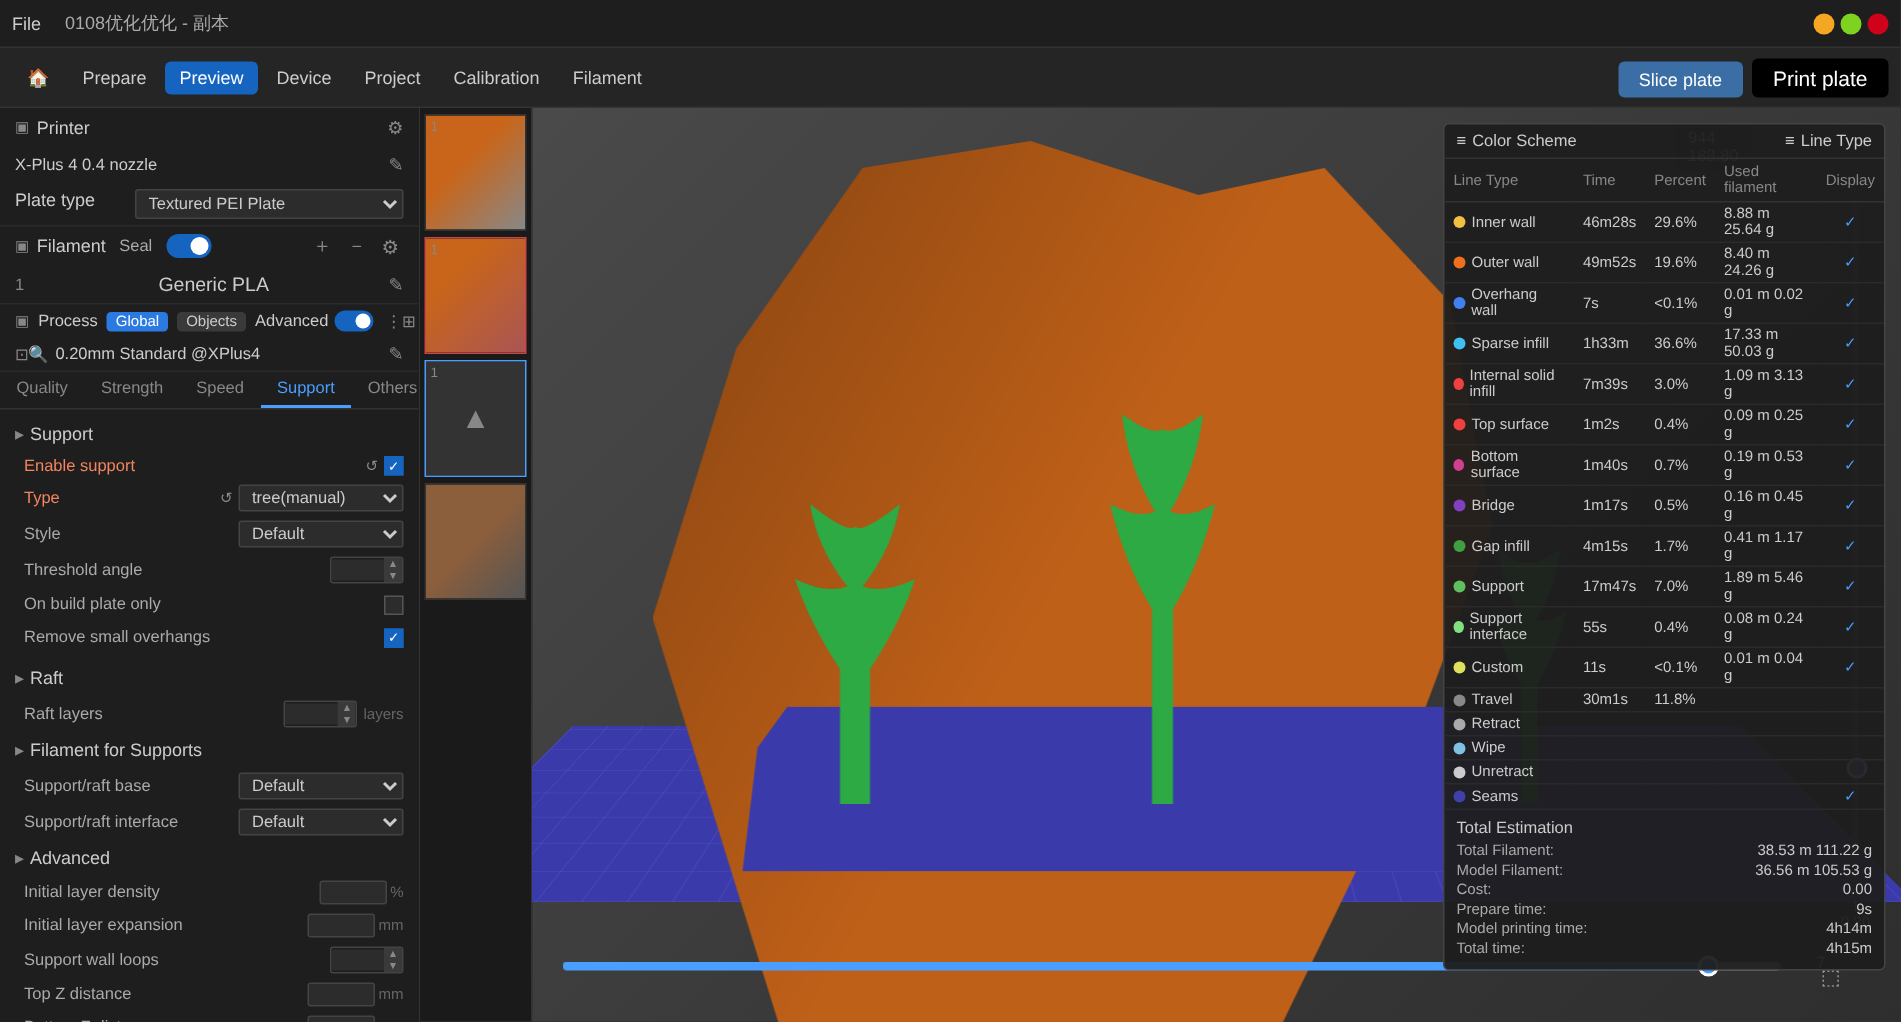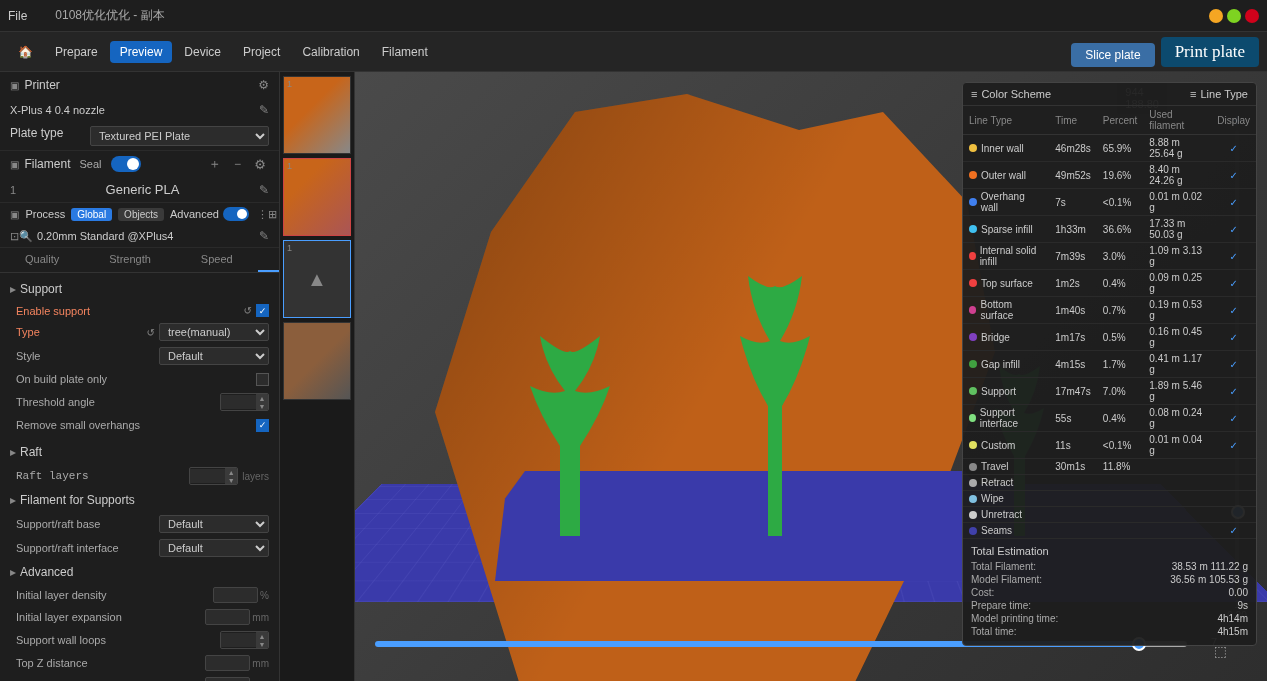--- a/index.html
+++ b/index.html
@@ -11,21 +11,21 @@
     .title-bar-actions { display: flex; gap: 4px; margin-left: auto; }
     .title-btn { width: 14px; height: 14px; border-radius: 50%; border: none; cursor: pointer; }
     .title-btn.min { background: #f5a623; }
     .title-btn.max { background: #7ed321; }
     .title-btn.close { background: #d0021b; }
     .toolbar { display: flex; align-items: center; background: #252525; height: 40px; padding: 0 8px; gap: 2px; border-bottom: 1px solid #333; }
     .toolbar-btn { display: flex; align-items: center; gap: 4px; padding: 4px 10px; border-radius: 4px; cursor: pointer; color: #ccc; font-size: 12px; border: none; background: transparent; }
     .toolbar-btn.active { background: #1565c0; color: white; }
     .toolbar-right { margin-left: auto; display: flex; gap: 6px; align-items: flex-end; }
     .btn-slice { background: #3a6ea5; color: white; border: none; padding: 5px 14px; border-radius: 4px; cursor: pointer; font-size: 12px; }
-    .btn-print { background: #0c4a6e; color: white; border: none; padding: 5px 14px; border-radius: 4px; cursor: pointer; font-size: 17px; font-family: Liberation Serif, serif; }
+    .btn-print { background: #000000; color: white; border: none; padding: 5px 14px; border-radius: 4px; cursor: pointer; font-size: 14px; }
 
     
     .main-layout { display: flex; height: calc(681px - 72px); }
 
     
     .left-panel { width: 280px; background: #1e1e1e; border-right: 1px solid #333; overflow-y: auto; flex-shrink: 0; }
     .left-panel::-webkit-scrollbar { width: 4px; }
     .left-panel::-webkit-scrollbar-thumb { background: #444; }
 
     .panel-section { border-bottom: 1px solid #2a2a2a; }
@@ -48,39 +48,39 @@
     .process-row { display: flex; align-items: center; padding: 4px 10px; gap: 6px; }
     .process-label { color: #ccc; font-size: 11px; }
     .tab-global { background: #2a7ae2; color: white; font-size: 10px; padding: 1px 6px; border-radius: 3px; cursor: pointer; }
     .tab-objects { background: #3a3a3a; color: #ccc; font-size: 10px; padding: 1px 6px; border-radius: 3px; cursor: pointer; }
     .advanced-toggle { display: flex; align-items: center; gap: 4px; font-size: 11px; color: #ccc; margin-left: auto; }
     .adv-switch { width: 26px; height: 14px; background: #1565c0; border-radius: 7px; position: relative; }
     .adv-switch::after { content: ''; position: absolute; width: 10px; height: 10px; background: white; border-radius: 50%; top: 2px; right: 2px; }
 
     
     .sub-tabs { display: flex; border-bottom: 1px solid #333; }
-    .sub-tab { padding: 5px 25px; font-size: 11px; color: #888; cursor: pointer; border-bottom: 2px solid transparent; }
+    .sub-tab { padding: 5px 11px; font-size: 11px; color: #888; cursor: pointer; border-bottom: 2px solid transparent; }
     .sub-tab.active { color: #4a9eff; border-bottom-color: #4a9eff; }
 
     
     .support-section { padding: 4px 0; }
     .support-header { display: flex; align-items: center; gap: 4px; padding: 5px 10px; font-size: 12px; font-weight: 500; color: #ccc; }
     .support-row { display: flex; align-items: center; padding: 3px 10px 3px 16px; min-height: 22px; }
     .support-row label { color: #aaa; font-size: 11px; flex: 1; }
     .checkbox { width: 13px; height: 13px; border: 1px solid #555; background: #2c2c2c; display: inline-flex; align-items: center; justify-content: center; cursor: pointer; }
     .checkbox.checked { background: #1565c0; border-color: #1565c0; }
     .checkbox.checked::after { content: '✓'; color: white; font-size: 9px; }
     .num-input { background: #2c2c2c; border: 1px solid #444; color: #ccc; font-size: 11px; padding: 1px 4px; border-radius: 2px; width: 45px; text-align: right; }
     .sel-input { background: #2c2c2c; border: 1px solid #444; color: #ccc; font-size: 11px; padding: 1px 4px; border-radius: 2px; width: 110px; }
     .unit { color: #666; font-size: 10px; margin-left: 2px; }
 
     
     .raft-header { display: flex; align-items: center; gap: 4px; padding: 5px 10px; font-size: 12px; font-weight: 500; color: #ccc; }
     .raft-row { display: flex; align-items: center; padding: 3px 10px 3px 16px; }
-    .raft-row label { color: #aaa; font-size: 11px; flex: 1; font-family: Liberation Mono, monospace; }
+    .raft-row label { color: #aaa; font-size: 11px; flex: 1; }
 
     
     .fil-support-header { display: flex; align-items: center; gap: 4px; padding: 5px 10px; font-size: 12px; font-weight: 500; color: #ccc; }
     .fil-support-row { display: flex; align-items: center; padding: 3px 10px 3px 16px; }
     .fil-support-row label { color: #aaa; font-size: 11px; flex: 1; }
 
     
     .adv-header { display: flex; align-items: center; gap: 4px; padding: 5px 10px; font-size: 12px; font-weight: 500; color: #ccc; }
     .adv-row { display: flex; align-items: center; padding: 3px 10px 3px 16px; min-height: 22px; }
     .adv-row label { color: #aaa; font-size: 11px; flex: 1; }
@@ -141,21 +141,21 @@
     .spin-btn { width: 12px; height: 8px; background: #3a3a3a; border: none; color: #888; font-size: 7px; cursor: pointer; display: flex; align-items: center; justify-content: center; }
 
     .process-preset-row { display: flex; align-items: center; padding: 4px 10px; gap: 4px; }
     .preset-name { color: #ccc; font-size: 11px; flex: 1; }
   </style>
 </head>
 <body>
 
 <div class="top-bar">
   <span class="top-bar-left">File</span>
-  <span class="top-bar-left" style="margin-left:20px; flex:1; text-align:center; color:#aaa;">0108优化优化 - 副本</span>
+  <span class="top-bar-left" style="margin-left:8px; flex:1; text-align:center; color:#aaa;">0108优化优化 - 副本</span>
   <div class="title-bar-actions">
     <button class="title-btn min"></button>
     <button class="title-btn max"></button>
     <button class="title-btn close"></button>
   </div>
 </div>
 
 <div class="toolbar">
   <button class="toolbar-btn">🏠</button>
   <button class="toolbar-btn">
@@ -275,33 +275,33 @@
       </div>
 
       <div class="support-row">
         <label>Style</label>
         <select class="sel-input">
           <option>Default</option>
         </select>
       </div>
 
       <div class="support-row">
-        <label>On build plate only</label>
-        <div class="checkbox"></div>
-      </div>
-
-      <div class="support-row">
         <label>Threshold angle</label>
         <div class="spin-container">
           <input type="text" class="spin-val" style="">
           <div class="spin-btns">
             <button class="spin-btn">▲</button>
             <button class="spin-btn">▼</button>
           </div>
         </div>
+      </div>
+
+      <div class="support-row">
+        <label>On build plate only</label>
+        <div class="checkbox"></div>
       </div>
 
       <div class="support-row">
         <label>Remove small overhangs</label>
         <div class="checkbox checked"></div>
       </div>
     </div>
 
     <div>
       <div class="raft-header">
@@ -474,21 +474,21 @@
           </thead>
           <tbody id="color-table-body">
           <tr>
     <td>
       <div class="color-row-inner">
         <span class="color-dot" style="background:#f0c040;"></span>
         Inner wall
       </div>
     </td>
     <td>46m28s</td>
-    <td>65.9%</td>
+    <td>29.6%</td>
     <td>8.88 m  25.64 g</td>
     <td style="text-align:center;">
       <span class="check-icon">✓</span>
     </td>
   </tr>
               <tr>
     <td>
       <div class="color-row-inner">
         <span class="color-dot" style="background:#f07020;"></span>
         Outer wall

